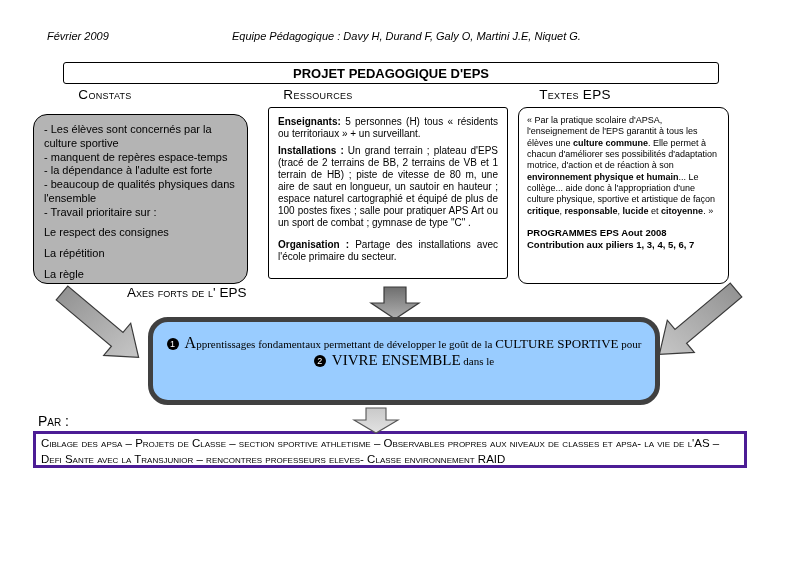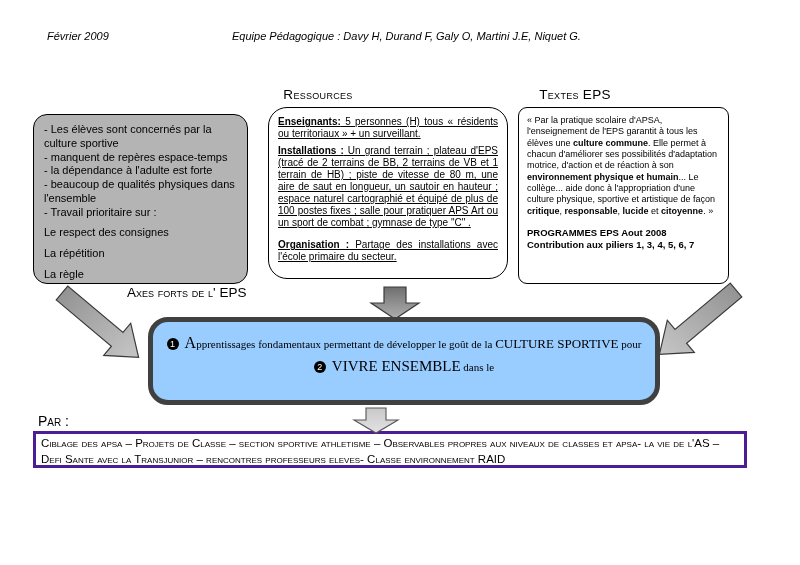--- a/index.html
+++ b/index.html
@@ -22,22 +22,22 @@
 
   .box { position:absolute; border:1px solid #000; background:#fff; overflow:hidden; }
   .constats-box {
     left:33px; top:114px; width:215px; height:170px;
     background:var(--constats-box-fill,#b4b4b4); border-radius:14px;
     padding:8px 10px; font-size:11px; line-height:1.25;
   }
   .constats-box p { margin:0; }
   .constats-box p.prio { margin-top:7px; }
   .ressources-box {
-    left:268px; top:107px; width:240px; height:172px; border-radius:19px;
-    padding:8px 9px; font-size:10px; line-height:1.2;text-decoration:underline;
+    left:268px; top:107px; width:240px; height:172px; border-radius:3px;
+    padding:8px 9px; font-size:10px; line-height:1.2;
   }
   .just { text-align:justify; }
   .gap-sm { margin-top:5px; }
   .gap-lg { margin-top:10px; }
   .textes-box {
     left:518px; top:107px; width:211px; height:177px; border-radius:9px;
     padding:7px 8px; font-size:9px; line-height:1.26;
   }
   .textes-box .prog { font-weight:bold; font-size:9.5px; line-height:1.3; }
   .b { font-weight:bold; }
@@ -50,21 +50,21 @@
   .arrow-right  { left:638px; top:282px; }
   .arrow-bottom { left:348px; top:407px; }
 
   .axes-box {
     position:absolute; left:148px; top:317px; width:512px; height:88px;
     background:var(--axes-box-fill,#99ccff); border:5px solid #404040; border-radius:20px;
     z-index:2; text-align:center; font-family:"Liberation Serif", serif;
     padding-top:12px; font-size:11px;
   }
   .axes-line { white-space:nowrap; }
-  .axes-line + .axes-line { margin-top:6px; }
+  .axes-line + .axes-line { }
   .lead { font-size:16px; }
   .big  { font-size:13px; }
   .big2 { font-size:15px; }
   .badge {
     display:inline-block; width:12px; height:12px; border-radius:50%;
     background:#000; color:#fff; font-size:9px; line-height:12px; text-align:center;
     font-family:"Liberation Sans", sans-serif; margin-right:6px; vertical-align:1px;
   }
 
   .par-label { position:absolute; left:38px; top:413px; font-size:14px; font-variant:small-caps; }
@@ -75,21 +75,25 @@
   }
 </style>
 </head>
 <body>
 
 <div class="page">
 
   <div class="doc-date">Février 2009</div>
   <div class="doc-team">Equipe Pédagogique : Davy H, Durand F, Galy O, Martini J.E, Niquet G.</div>
 
+  <div class="title-box">
+    <span>PROJET PEDAGOGIQUE D'EPS</span>
+  </div>
 
+  <div class="col-header h-constats">Constats</div>
   <div class="col-header h-ressources">Ressources</div>
   <div class="col-header h-textes">Textes EPS</div>
 
   <div class="box constats-box">
     <p>- Les élèves sont concernés par la culture sportive</p>
     <p>- manquent de repères espace-temps</p>
     <p>- la dépendance à l'adulte est forte</p>
     <p>- beaucoup de qualités physiques dans l'ensemble</p>
     <p>- Travail prioritaire sur :</p>
     <p class="prio">Le respect des consignes</p>

